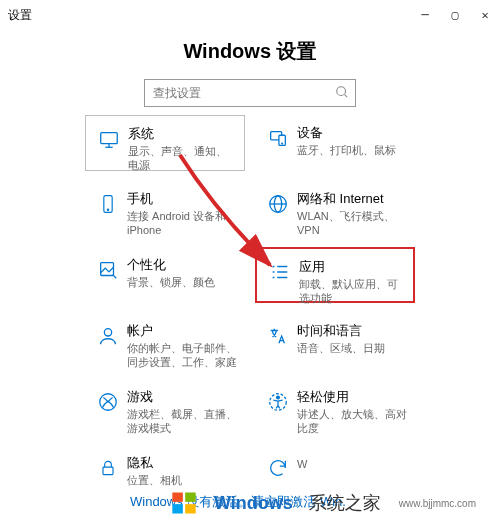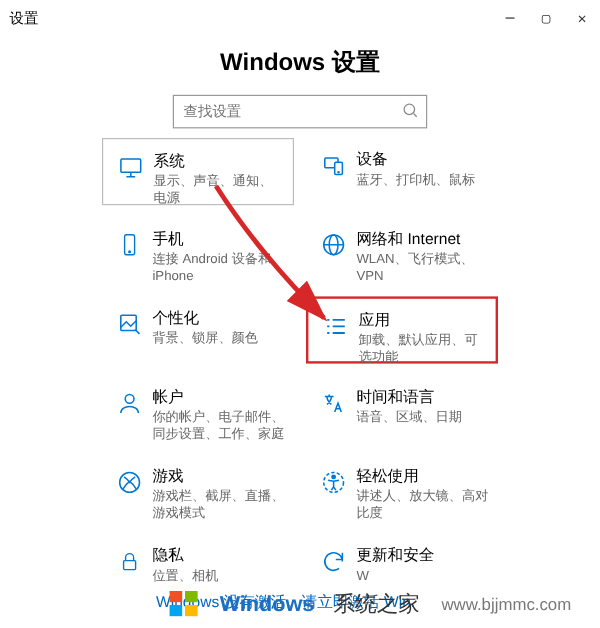--- a/index.html
+++ b/index.html
@@ -17,21 +17,21 @@
 .tile .ticon{width:30px;flex-shrink:0;color:#0078d4;display:flex;justify-content:center;padding-top:2px}
 .tile .ttext{flex:1;padding-left:4px}
 .tile .ttitle{font-size:13px;color:#000;line-height:1.2}
 .tile .tdesc{font-size:11px;color:#666;line-height:1.3;margin-top:2px}
 .tile.selected{border:1px solid #bdbdbd}
 .tile.highlight{border:2px solid #d62828}
 .arrow{position:absolute;left:175px;top:150px;pointer-events:none}
 .activation{position:absolute;bottom:12px;left:130px;font-size:13px;color:#0067c0;}
 .wm{position:absolute;bottom:6px;right:24px;display:flex;align-items:center;gap:16px}
 .wm .big{font-size:18px;color:#1b6ec2;font-weight:600}
-.wm .url{font-size:14px;color:#777;margin-left:2px}
+.wm .url{font-size:10px;color:#777;margin-left:2px}
 svg{display:block}
 </style>
 </head>
 <body>
 
 <div class="window">
   <div class="titlebar">
     <span class="t-title">设置</span>
     <div class="wbtn">─</div>
     <div class="wbtn">▢</div>
@@ -206,21 +206,20 @@
         </div>
     </div>
 
     <div class="tile">
       <div class="ticon">
         <svg width="22" height="22" viewBox="0 0 24 24" fill="none" stroke="#0078d4" stroke-width="1.4">
             <path d="M20 12a8 8 0 10-3 6.2M20 4v6h-6"></path>
           </svg>
       </div>
       <div class="ttext">
-          <div class="ttitle">更新和安全</div>
           <div class="tdesc">W</div>
         </div>
     </div>
 
   </div>
 
   <svg class="arrow" width="140" height="150">
     <defs>
         <marker id="ah" markerWidth="10" markerHeight="10" refX="8" refY="3" orient="auto">
           <path d="M0,0 L0,6 L9,3 z" fill="#d62828"></path>

